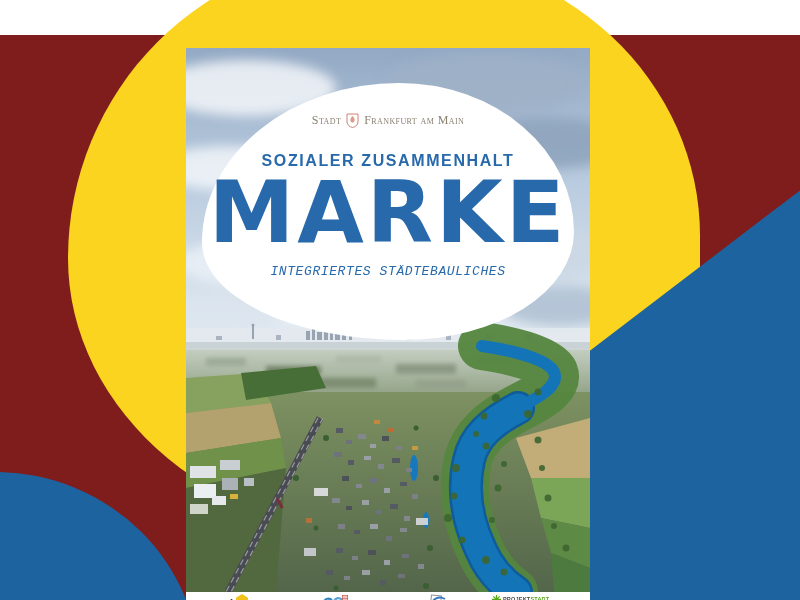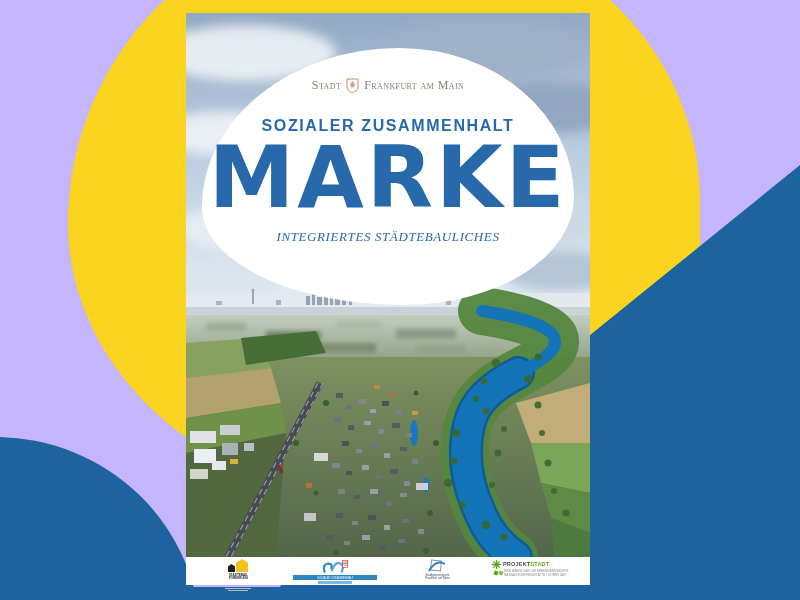--- a/index.html
+++ b/index.html
@@ -1,19 +1,19 @@
 <!DOCTYPE html>
 <html><head>
 <meta charset="utf-8">
 <style>
   html,body{margin:0;padding:0;}
   body{width:800px;height:600px;overflow:hidden;position:relative;
        font-family:"Liberation Sans","DejaVu Sans",sans-serif;}
   
-  #stage{position:absolute;inset:0;background:#c4b5fd;}
+  #stage{position:absolute;inset:0;background:#7f1d1d;margin-top:35px;}
   #yellow-blob{position:absolute;left:68px;top:-82px;width:632px;height:588px;
       background:#FBD41F;border-radius:50% 50% 44% 56% / 54% 50% 46% 50%;}
   #blue-diagonal{position:absolute;inset:0;background:#1D639F;
       clip-path:polygon(100% 27.5%,32.9% 100%,100% 100%);}
   #blue-strip{position:absolute;left:0;right:0;top:587px;bottom:0;background:#1D639F;}
   #blue-corner{position:absolute;left:-210px;top:437px;width:410px;height:400px;
       background:#1D639F;border-radius:50%;}
   
   #doc{position:absolute;left:186px;top:13px;width:404px;height:572px;background:#fff;}
   #photo{position:absolute;left:0;top:0;width:404px;height:544px;}
@@ -21,21 +21,21 @@
   #cover-blob{position:absolute;left:16px;top:35px;width:372px;height:257px;background:#fff;
       border-radius:53% 47% 46% 54% / 62% 58% 42% 38%;
       display:flex;flex-direction:column;align-items:center;text-align:center;}
   #city-logo{margin-top:30px;display:flex;align-items:center;gap:5px;
       font-family:"Liberation Serif","DejaVu Serif",serif;font-variant:small-caps;
       font-size:12px;letter-spacing:.4px;color:#8a8072;}
   #city-logo .crest{display:inline-block;line-height:0;}
   #kicker{margin-top:24px;font-weight:bold;font-size:16px;letter-spacing:1.6px;color:#2769AB;}
   #main-title{margin-top:2px;font-weight:800;font-size:86px;line-height:.95;
       letter-spacing:3px;color:#2769AB;font-family:"DejaVu Sans","Liberation Sans",sans-serif;}
-  #subtitle{margin-top:9px;font-family:Liberation Serif, serif;
+  #subtitle{margin-top:9px;font-family:Liberation Mono, monospace;
       font-style:italic;font-size:13px;line-height:1.45;letter-spacing:.6px;color:#2769AB;}
   
   #logo-bar{position:absolute;left:0;top:544px;width:404px;height:28px;background:#fff;}
   .logo{position:absolute;top:2px;display:flex;flex-direction:column;align-items:center;}
   .microtxt{font-size:6px;transform:scale(.5);transform-origin:top center;white-space:nowrap;}
   
   #lg1{left:26px;width:52px;}
   .house-row{display:flex;align-items:flex-end;gap:1px;height:13px;}
   .house-b{width:7px;height:8px;background:#1a1a1a;clip-path:polygon(0 30%,50% 0,100% 30%,100% 100%,0 100%);}
   .house-y{width:12px;height:13px;background:#F2C21B;clip-path:polygon(0 28%,50% 0,100% 28%,100% 100%,0 100%);}

